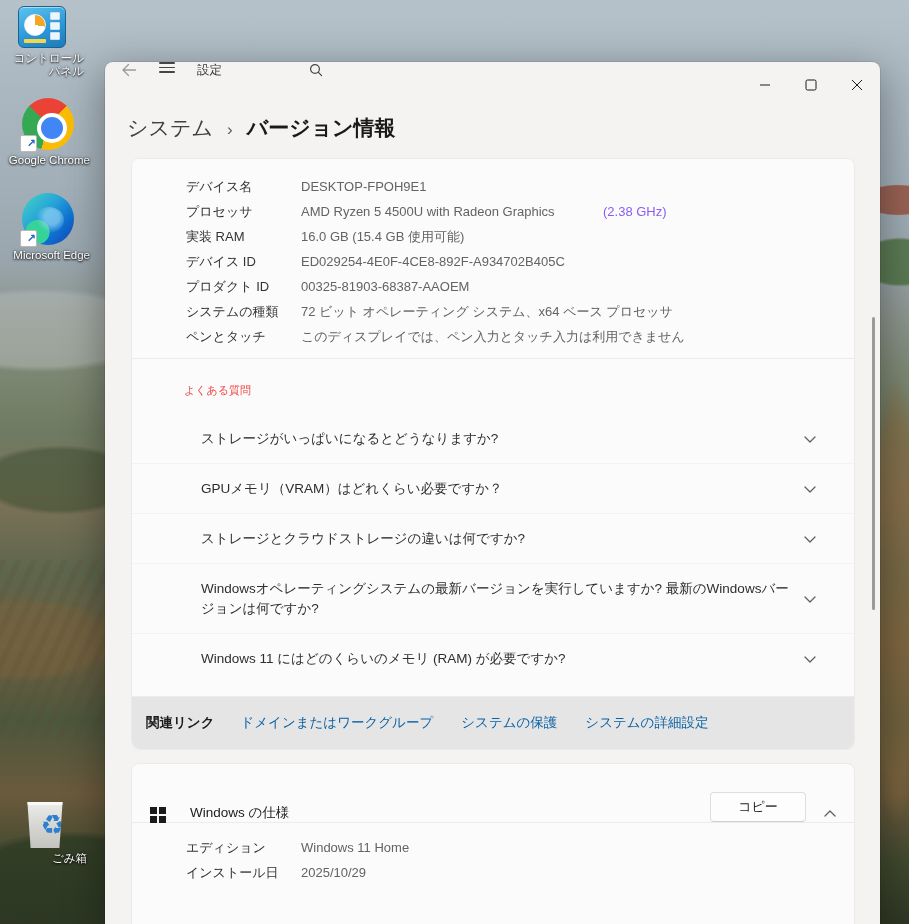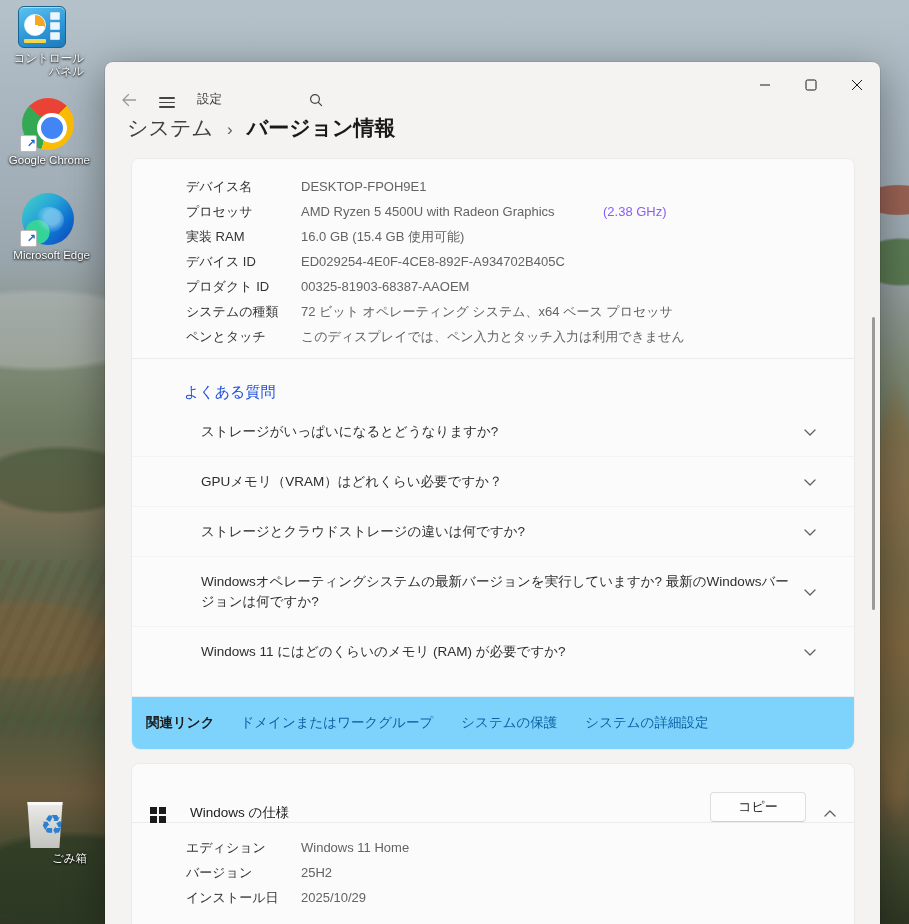--- a/index.html
+++ b/index.html
@@ -55,21 +55,21 @@
   .bin-img{width:40px;height:46px;margin:0 auto;position:relative;
     background:linear-gradient(180deg,#ececea 0%,#d4d4d0 55%,#c3c3bf 100%);
     clip-path:polygon(6% 0,94% 0,86% 100%,14% 100%);
     box-shadow:inset 0 3px 0 rgba(255,255,255,.7);}
   .bin-img .glyph{position:absolute;inset:0;font-size:27px;line-height:46px;color:#2d7fd0;}
 
   
   .win{position:absolute;left:105px;top:62px;width:775px;height:862px;
     background:#f4f3f1;border-radius:8px 8px 0 0;overflow:hidden;
     box-shadow:0 10px 40px rgba(0,0,0,.38),0 0 0 1px rgba(0,0,0,.08);}
-  .titlebar{position:relative;height:46px;display:flex;align-items:flex-end;}
+  .titlebar{position:relative;height:46px;display:flex;align-items:flex-start;}
   .tb-icon{width:16px;height:16px;display:inline-block;}
   .tb-back{margin-left:16px;}
   .tb-burger{margin-left:22px;display:flex;flex-direction:column;gap:3px;width:16px;}
   .tb-burger i{display:block;height:1.6px;background:#454545;border-radius:1px;}
   .tb-title{margin-left:22px;font-size:12.5px;color:#3a3a3a;}
   .tb-search{margin-left:86px;}
   .caption-btns{position:absolute;right:0;top:0;height:100%;display:flex;}
   .cbtn{width:46px;height:46px;display:flex;align-items:center;justify-content:center;}
   .cbtn svg{display:block;}
 
@@ -85,28 +85,28 @@
   .card2{top:608px;height:250px;border-radius:8px;}
 
   .specs{padding:15px 0 9px 0;}
   .spec-row{position:relative;height:25px;display:flex;align-items:center;padding-left:54px;font-size:13px;}
   .spec-label{width:115px;flex-shrink:0;color:#333333;}
   .spec-value{color:#636363;}
   .spec-extra{position:absolute;left:471px;color:#8b5cf6;}
   .hdivider{height:1px;background:#ececec;margin:0;}
 
   .faq{padding:24px 0 10px 0;}
-  .faq-title{font-size:15px;color:#1d4ed8;padding-left:52px;margin-bottom:5px;}
+  .faq-title{font-size:11px;color:#ef4444;padding-left:52px;margin-bottom:16px;}
   .faq-item{position:relative;min-height:49px;display:flex;align-items:center;
     padding:0 46px 0 69px;font-size:13.5px;color:#2e2e2e;border-bottom:1px solid #f3f3f3;cursor:pointer;}
   .faq-item:last-child{border-bottom:none;}
   .faq-item.tall{min-height:69px;line-height:20px;padding-right:60px;}
   .faq-chev{position:absolute;right:36px;top:50%;margin-top:-8px;}
 
-  .footer-links{position:absolute;left:0;right:0;bottom:0;height:53px;background:#7dd3fc;
+  .footer-links{position:absolute;left:0;right:0;bottom:0;height:53px;background:#e5e5e5;
     border-top:1px solid #ececec;border-radius:0 0 8px 8px;display:flex;align-items:center;
     padding-left:14px;font-size:13.5px;box-sizing:border-box;}
   .fl-title{font-weight:700;color:#1b1b1b;margin-right:26px;}
   .fl-link{color:#0b61a4;margin-right:28px;cursor:pointer;}
 
   .card2-header{height:58px;display:flex;align-items:flex-end;padding:0 16px 0 18px;}
   .winlogo{width:15px;height:15px;display:grid;grid-template-columns:7px 7px;grid-template-rows:7px 7px;gap:1.5px;}
   .winlogo i{background:#1b1b1b;display:block;}
   .c2-title{margin-left:25px;font-size:13.5px;color:#1b1b1b;}
   .copy-btn{margin-left:auto;width:96px;height:30px;background:#fdfdfd;border:1px solid #dedede;
@@ -307,24 +307,20 @@
               </svg>
           </span>
         </div>
         <div class="hdivider"></div>
         <div class="c2-rows">
           <div class="spec-row">
             <span class="spec-label">エディション</span>
             <span class="spec-value">Windows 11 Home</span>
           </div>
           <div class="spec-row">
-            <span class="spec-label">バージョン</span>
-            <span class="spec-value">25H2</span>
-          </div>
-          <div class="spec-row">
             <span class="spec-label">インストール日</span>
             <span class="spec-value">2025/10/29</span>
           </div>
         </div>
       </div>
     </div>
 
     <div class="scrollthumb"></div>
   </div>
 </div>

